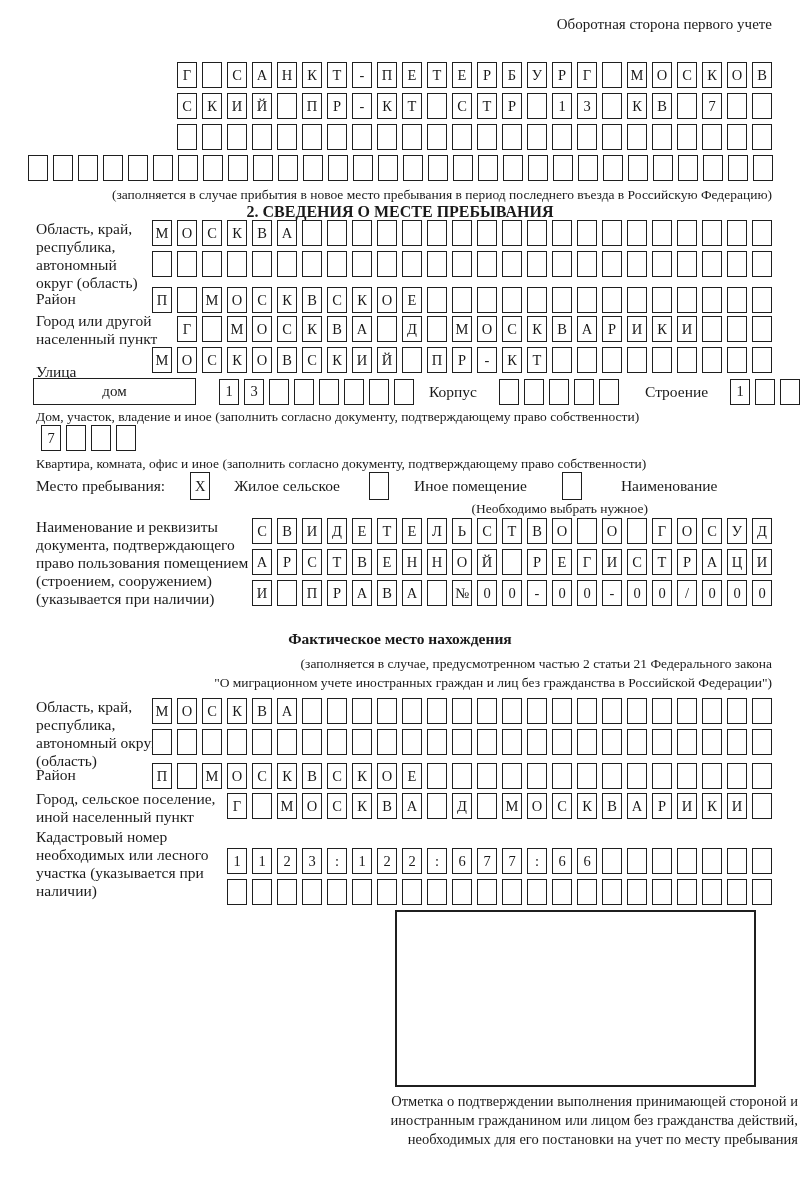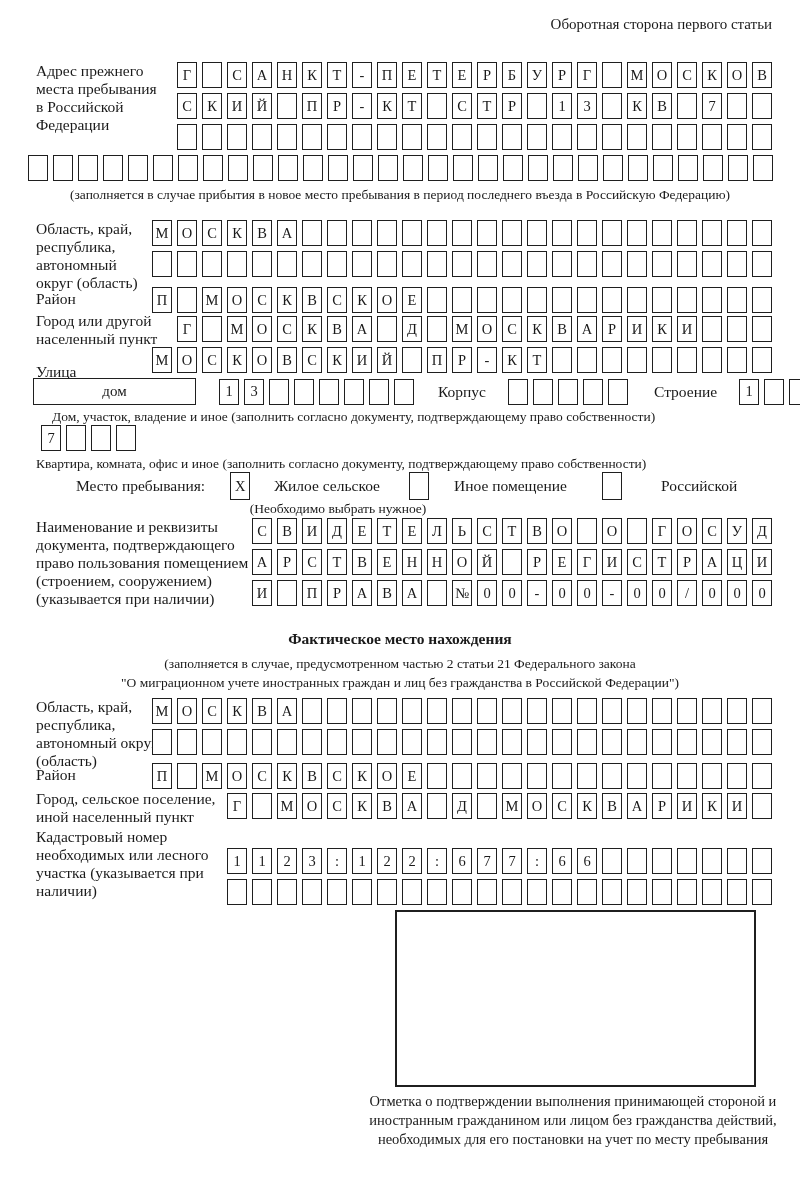--- a/index.html
+++ b/index.html
@@ -19,30 +19,29 @@
     border:1.7px solid #1f1f1f;display:inline-flex;align-items:center;justify-content:center;
     font-size:14.5px;background:#fff;
   }
   .widebox{
     box-sizing:border-box;border:1.7px solid #1f1f1f;height:27px;
     display:inline-flex;align-items:center;justify-content:center;font-size:15px;background:#fff;
   }
   .inline-row{position:absolute;display:flex;align-items:center;gap:15px;}
   .ck{font-size:15.5px;}
   .stamp-box{position:absolute;border:2px solid #1f1f1f;background:#fff;}
-  .center{text-align:center;}
+  .center{text-align:right;}
 </style>
 </head>
 <body>
 
 <div class="page">
 
-  <div class="abs" style="top:16px;left:28px;width:744px;text-align:right;font-size:15px;">Оборотная сторона первого статьи</div>
-
-  <div class="lbl" style="top:62px;left:36px;width:128px;">Адрес прежнего места пребывания в Российской Федерации</div>
+  <div class="abs" style="top:16px;left:28px;width:744px;text-align:right;font-size:15px;">Оборотная сторона первого учете</div>
+
   <div class="abs boxstack" style="top:62px;left:177px;">
     <div class="boxrow">
         <span class="box">Г</span>
         <span class="box"></span>
         <span class="box">С</span>
         <span class="box">А</span>
         <span class="box">Н</span>
         <span class="box">К</span>
         <span class="box">Т</span>
         <span class="box">-</span>
@@ -143,20 +142,21 @@
       <span class="box"></span>
       <span class="box"></span>
       <span class="box"></span>
       <span class="box"></span>
       <span class="box"></span>
       <span class="box"></span>
       <span class="box"></span>
     </div>
   <div class="cap center" style="top:186px;left:28px;width:744px;">(заполняется в случае прибытия в новое место пребывания в период последнего въезда в Российскую Федерацию)</div>
 
+  <div class="title" style="top:203px;font-size:16px;">2. СВЕДЕНИЯ О МЕСТЕ ПРЕБЫВАНИЯ</div>
 
   <div class="lbl" style="top:220px;left:36px;width:115px;">Область, край, республика, автономный округ (область)</div>
   <div class="abs boxstack" style="top:220px;left:152px;">
     <div class="boxrow">
         <span class="box">М</span>
         <span class="box">О</span>
         <span class="box">С</span>
         <span class="box">К</span>
         <span class="box">В</span>
         <span class="box">А</span>
@@ -300,56 +300,56 @@
     <span class="boxrow" style="margin-left:8px;">
         <span class="box">1</span>
         <span class="box">3</span>
         <span class="box"></span>
         <span class="box"></span>
         <span class="box"></span>
         <span class="box"></span>
         <span class="box"></span>
         <span class="box"></span>
       </span>
-    <span class="ck" style="margin-left:9px;">Корпус</span>
+    <span class="ck" style="">Корпус</span>
     <span class="boxrow" style="margin-left:7px;">
         <span class="box"></span>
         <span class="box"></span>
         <span class="box"></span>
         <span class="box"></span>
         <span class="box"></span>
       </span>
     <span class="ck" style="margin-left:11px;">Строение</span>
     <span class="boxrow" style="margin-left:7px;">
         <span class="box">1</span>
         <span class="box"></span>
         <span class="box"></span>
         <span class="box"></span>
       </span>
   </div>
-  <div class="cap" style="top:408px;left:52px;width:744px;">Дом, участок, владение и иное (заполнить согласно документу, подтверждающему право собственности)</div>
+  <div class="cap" style="top:408px;left:36px;width:744px;">Дом, участок, владение и иное (заполнить согласно документу, подтверждающему право собственности)</div>
 
   <div class="inline-row" style="top:425px;left:33px;">
     <span class="boxrow" style="margin-left:8px;">
         <span class="box">7</span>
         <span class="box"></span>
         <span class="box"></span>
         <span class="box"></span>
       </span>
   </div>
   <div class="cap" style="top:455px;left:36px;width:744px;">Квартира, комната, офис и иное (заполнить согласно документу, подтверждающему право собственности)</div>
 
-  <div class="inline-row" style="top:472px;left:36px;margin-left:40px;">
+  <div class="inline-row" style="top:472px;left:36px;">
     <span class="ck">Место пребывания:</span>
     <span class="box" style="margin-left:10px;height:28px;">X</span>
     <span class="ck" style="margin-left:9px;">Жилое сельское</span>
     <span class="box" style="margin-left:14px;height:28px;"></span>
     <span class="ck" style="margin-left:10px;">Иное помещение</span>
     <span class="box" style="margin-left:20px;height:28px;"></span>
-    <span class="ck" style="margin-left:24px;">Российской</span>
+    <span class="ck" style="margin-left:24px;">Наименование</span>
   </div>
   <div class="cap center" style="top:500px;left:28px;width:620px;">(Необходимо выбрать нужное)</div>
 
   <div class="lbl" style="top:518px;left:36px;width:215px;">Наименование и реквизиты документа, подтверждающего право пользования помещением (строением, сооружением) (указывается при наличии)</div>
   <div class="abs boxstack" style="top:518px;left:252px;">
     <div class="boxrow">
         <span class="box">С</span>
         <span class="box">В</span>
         <span class="box">И</span>
         <span class="box">Д</span>

